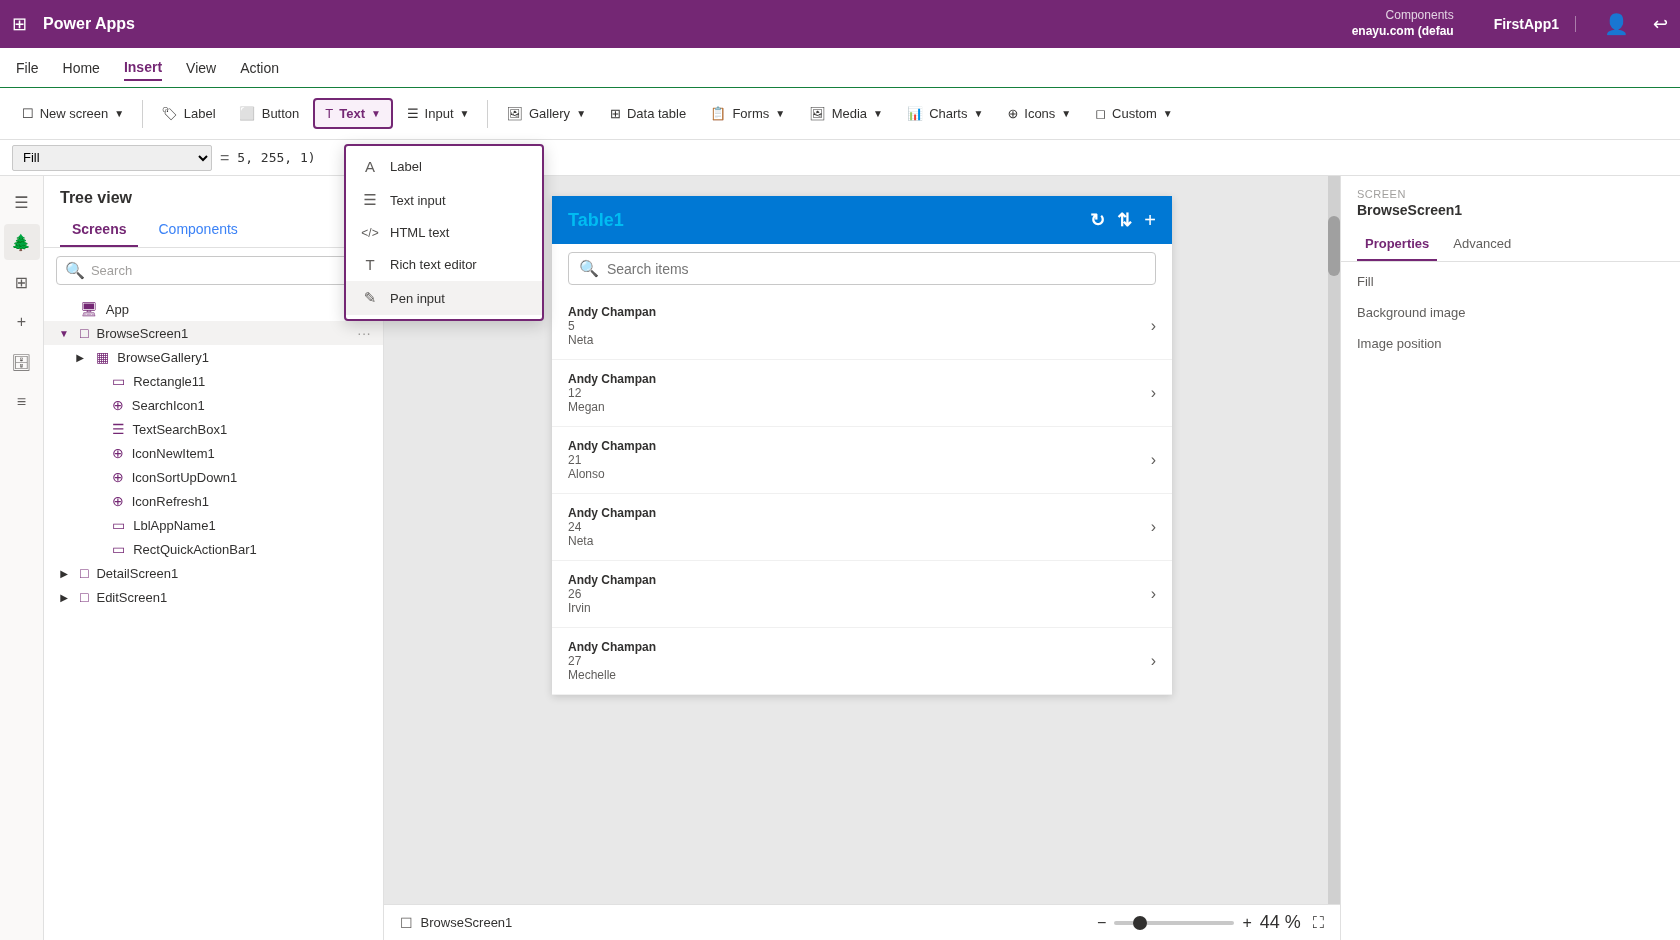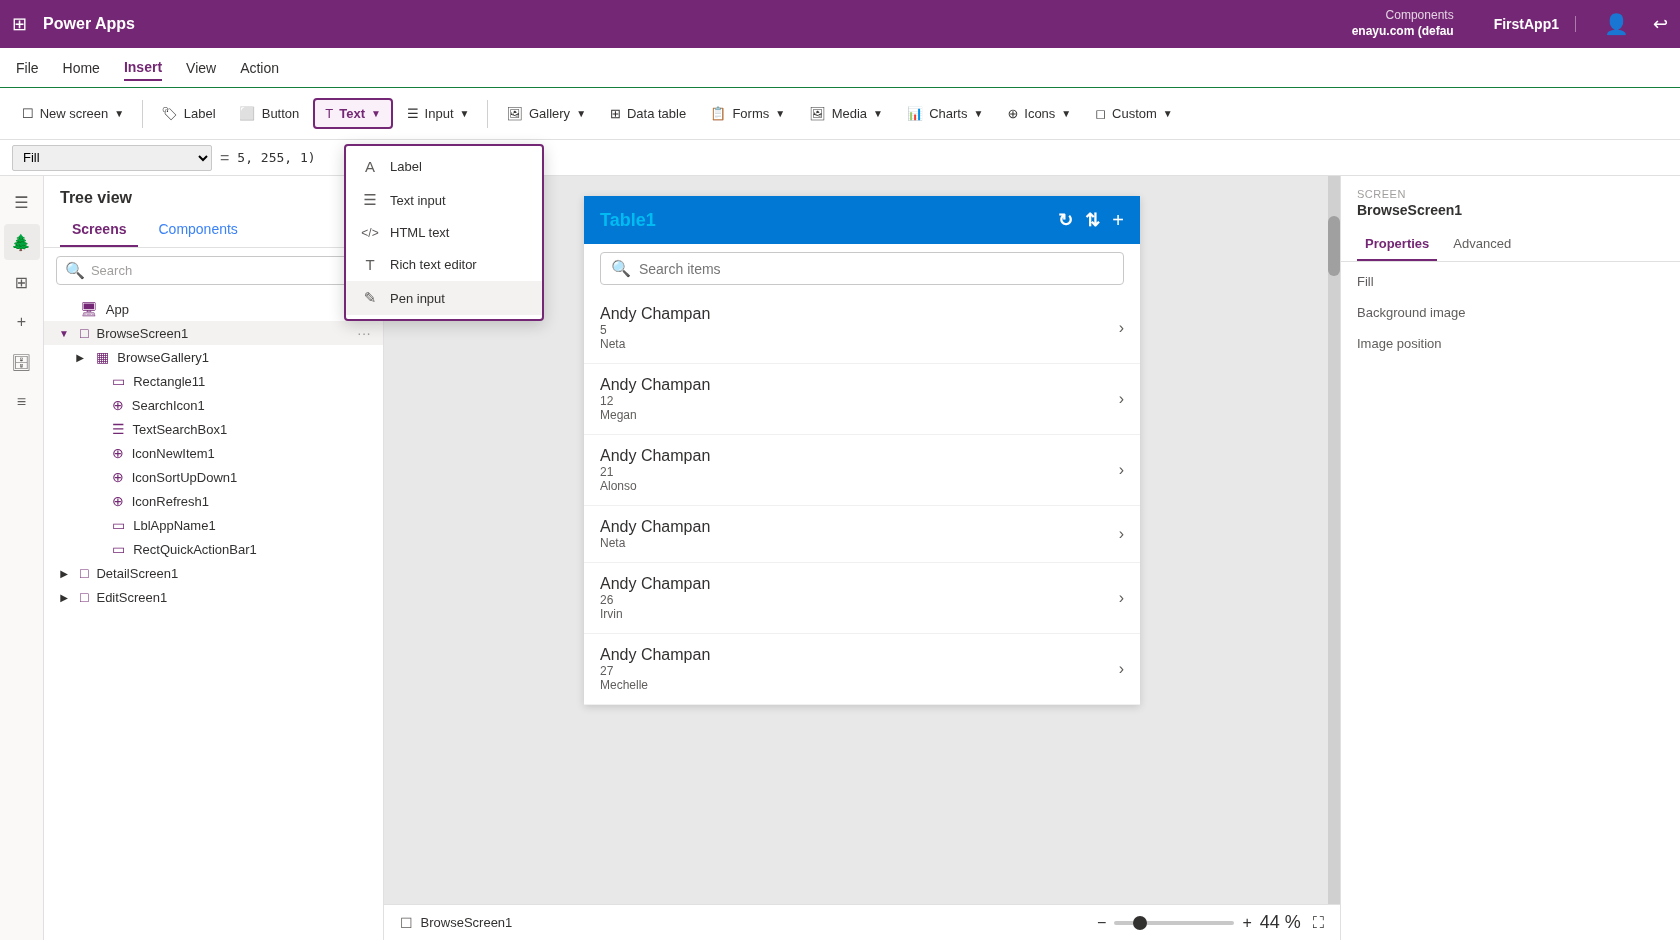--- a/index.html
+++ b/index.html
@@ -214,21 +214,21 @@
       border-radius: 6px;
       margin-top: 40px;
     }
 
     
     .app-canvas {
       position: absolute;
       left: 50%;
       top: 20px;
       transform: translateX(-50%);
-      width: 556px;
+      width: 620px;
       background: white;
       box-shadow: 0 2px 8px rgba(0,0,0,0.15);
     }
     .app-header {
       background: #0078d4;
       height: 48px;
       display: flex;
       align-items: center;
       padding: 0 16px;
       color: white;
@@ -251,21 +251,21 @@
       border: none; outline: none; font-size: 14px; width: 100%;
     }
     .list-item-row {
       display: flex;
       align-items: center;
       padding: 12px 16px;
       border-bottom: 1px solid #f0f0f0;
       cursor: pointer;
     }
     .list-item-content { flex: 1; }
-    .list-item-name { font-size: 16px; font-weight: 400; color: #323130; }
+    .list-item-name { font-size: 12px; font-weight: 700; color: #323130; }
     .list-item-num { font-size: 12px; color: #605e5c; }
     .list-item-sub { font-size: 12px; color: #605e5c; }
     .list-item-chevron { font-size: 16px; color: #605e5c; }
 
     
     .canvas-bottom-bar {
       position: absolute;
       bottom: 0;
       left: 0;
       right: 0;
@@ -617,20 +617,21 @@
       <div class="list-item-content">
         <div class="list-item-name">Andy Champan</div>
         <div class="list-item-num">21</div>
         <div class="list-item-sub">Alonso</div>
       </div>
       <span class="list-item-chevron">›</span>
     </div>
           <div class="list-item-row">
       <div class="list-item-content">
         <div class="list-item-name">Andy Champan</div>
+        <div class="list-item-num">24</div>
         <div class="list-item-sub">Neta</div>
       </div>
       <span class="list-item-chevron">›</span>
     </div>
           <div class="list-item-row">
       <div class="list-item-content">
         <div class="list-item-name">Andy Champan</div>
         <div class="list-item-num">26</div>
         <div class="list-item-sub">Irvin</div>
       </div>

